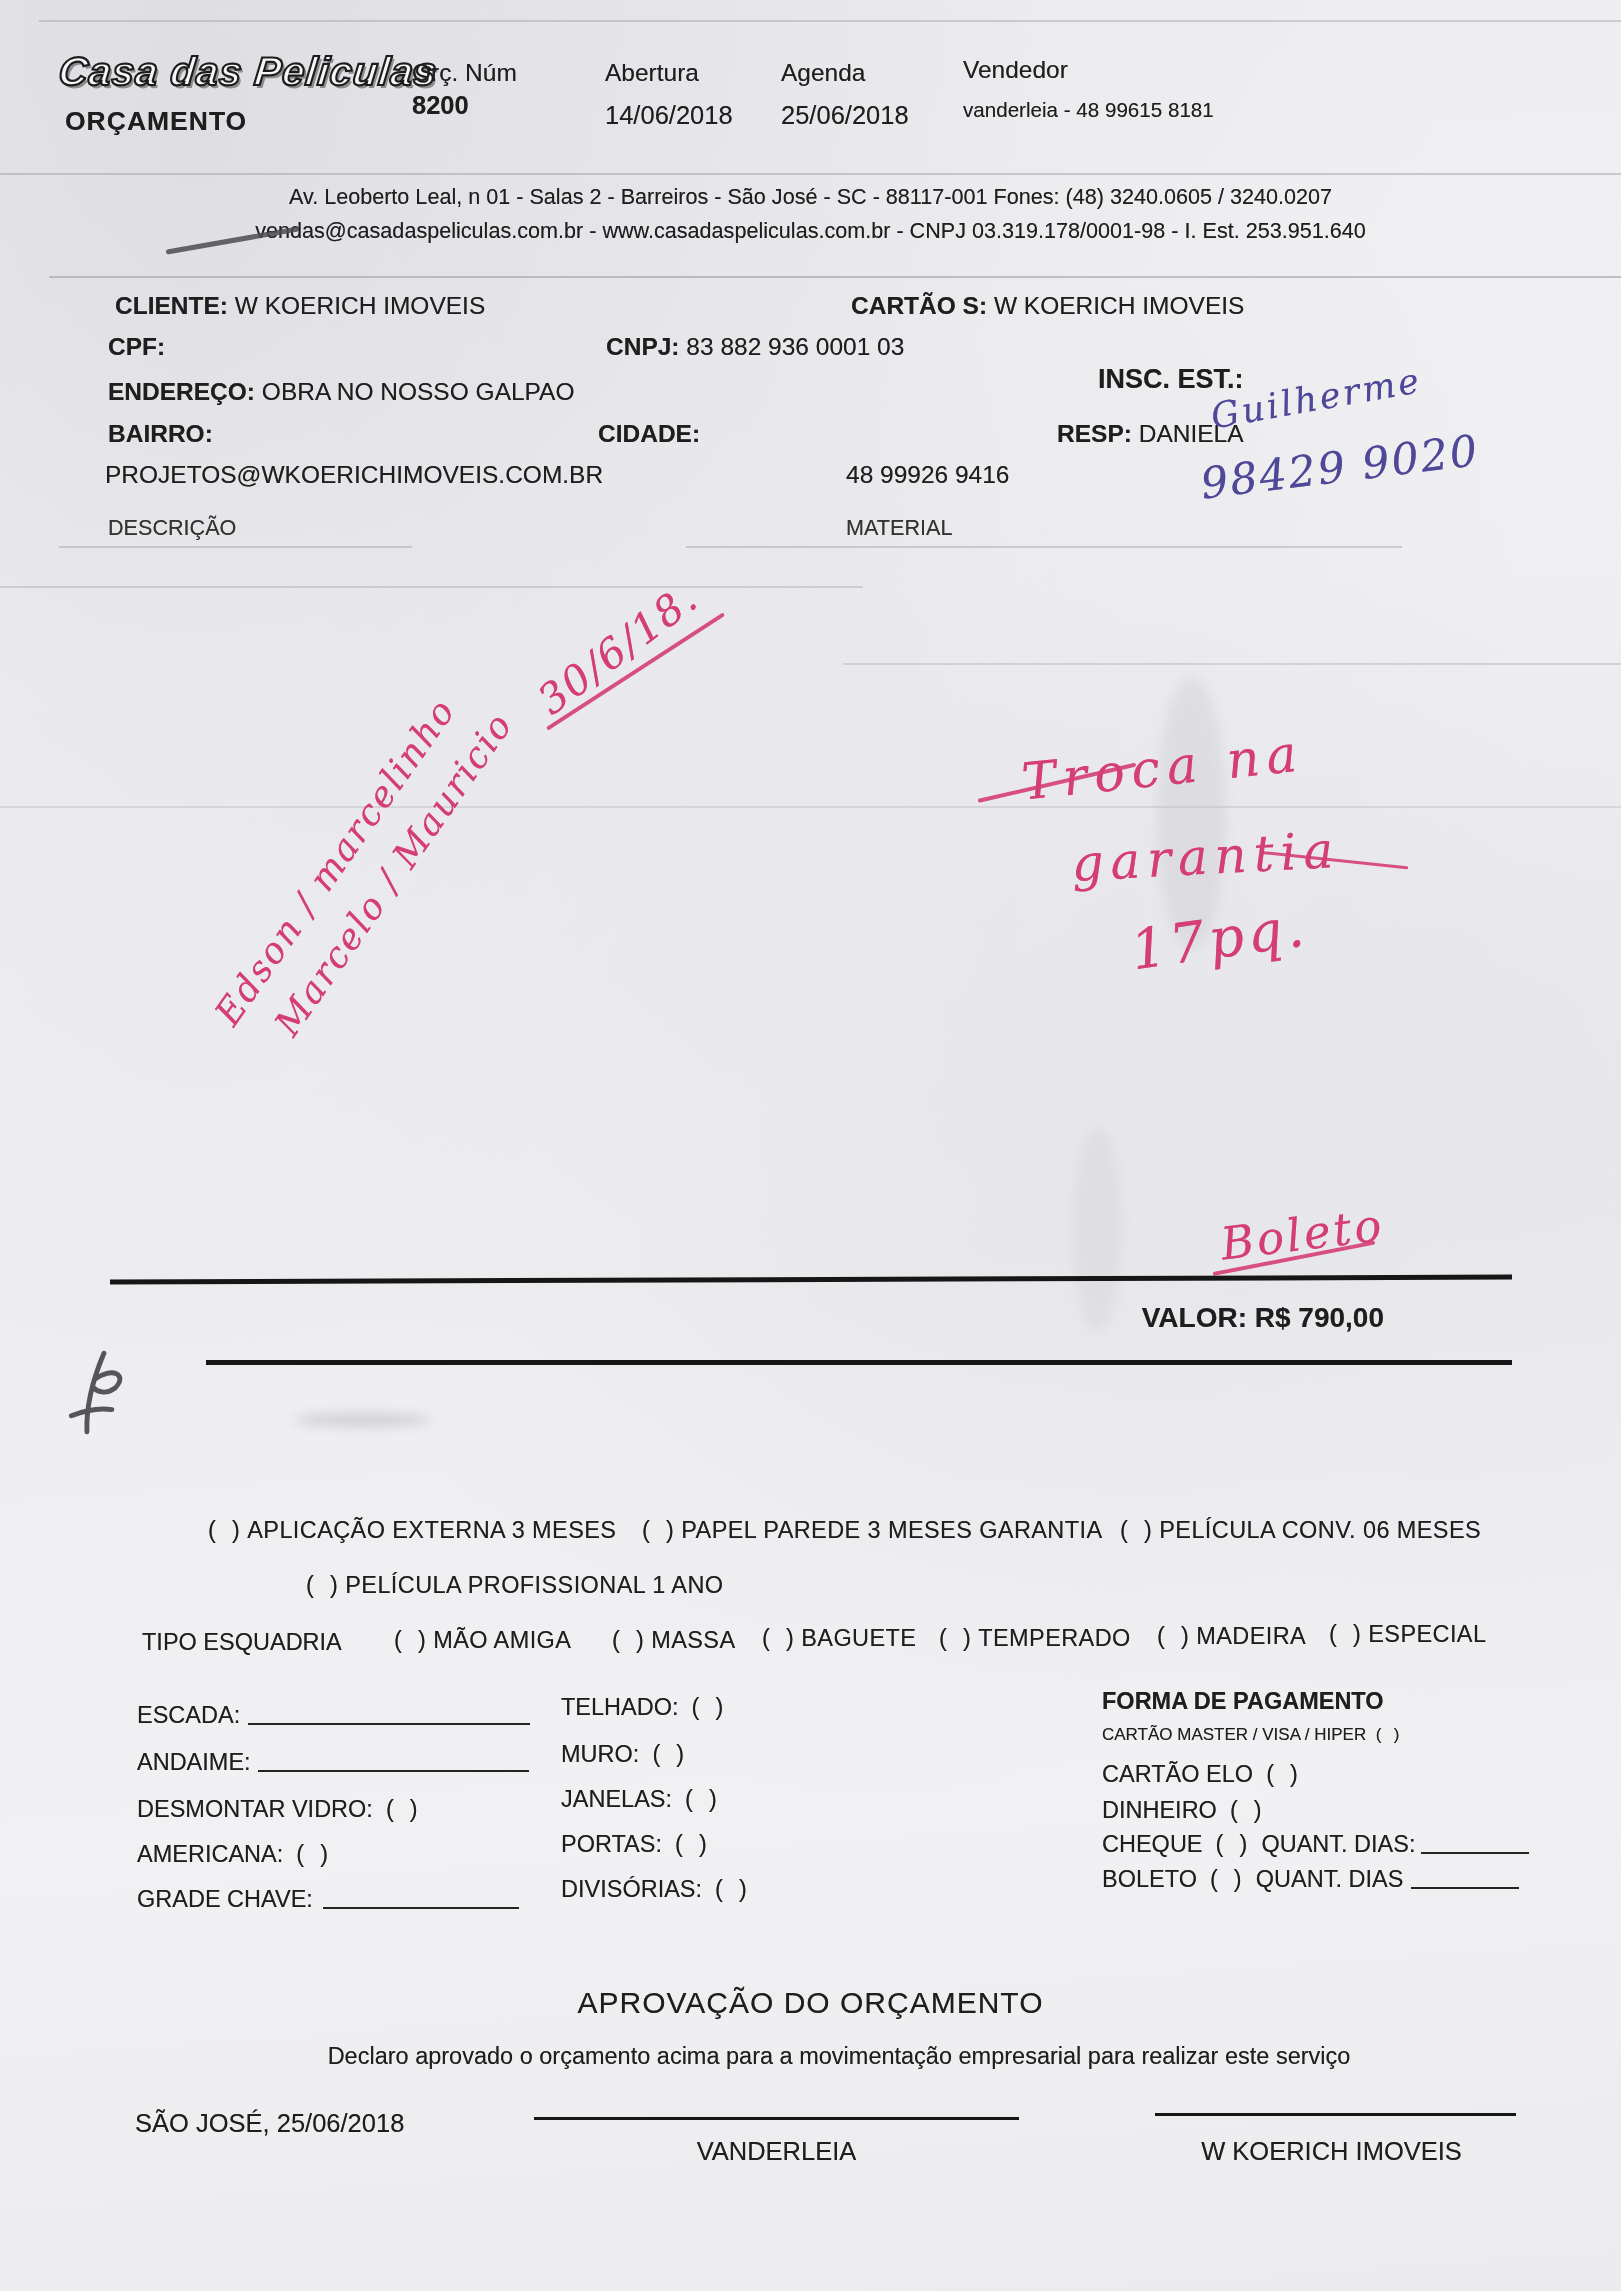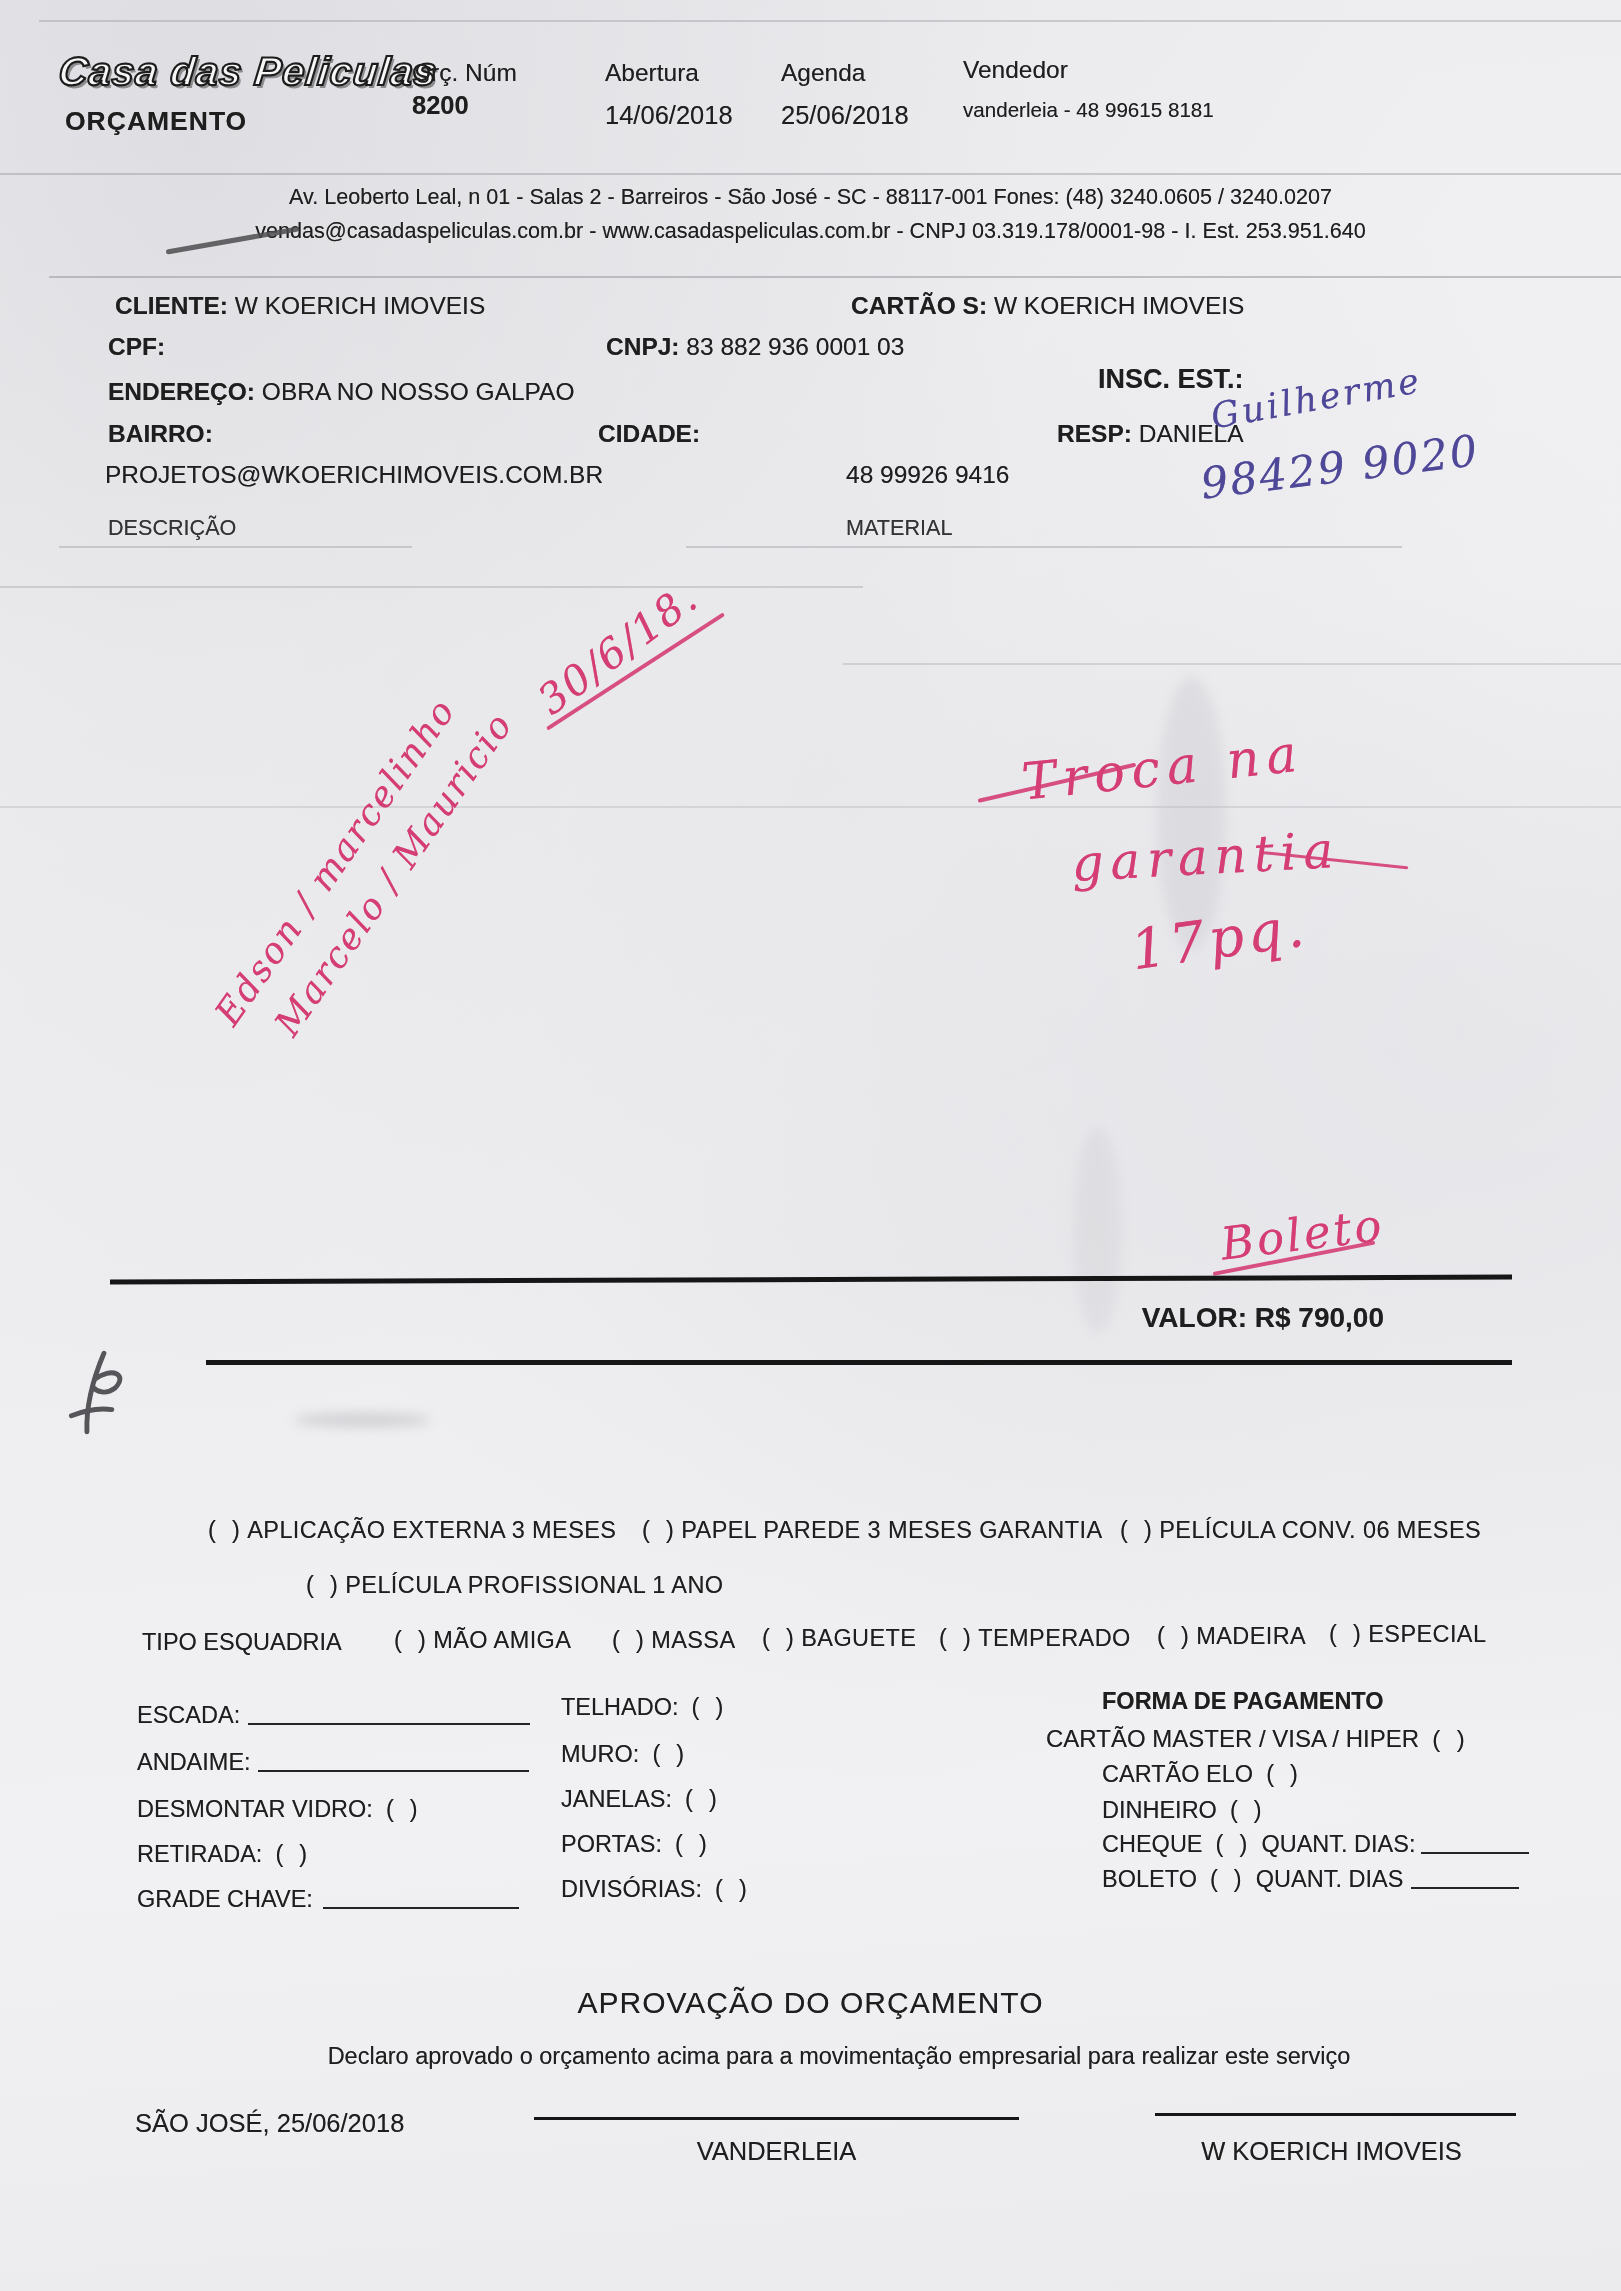--- a/index.html
+++ b/index.html
@@ -120,31 +120,31 @@
   <div class="t optrow" style="left:394px;top:1627px;font-size:23.5px;"><span class="paren">(  )</span> <span class="lbl">MÃO AMIGA</span></div>
   <div class="t optrow" style="left:612px;top:1627px;font-size:23.5px;"><span class="paren">(  )</span> <span class="lbl">MASSA</span></div>
   <div class="t optrow" style="left:762px;top:1625px;font-size:23.5px;"><span class="paren">(  )</span> <span class="lbl">BAGUETE</span></div>
   <div class="t optrow" style="left:939px;top:1625px;font-size:23.5px;"><span class="paren">(  )</span> <span class="lbl">TEMPERADO</span></div>
   <div class="t optrow" style="left:1157px;top:1623px;font-size:23.5px;"><span class="paren">(  )</span> <span class="lbl">MADEIRA</span></div>
   <div class="t optrow" style="left:1329px;top:1621px;font-size:23.5px;"><span class="paren">(  )</span> <span class="lbl">ESPECIAL</span></div>
 
   <div class="t" style="left:137px;top:1702px;font-size:23.5px;"><span>ESCADA:</span><span class="u" style="width:282px;margin-left:7.8px;"></span></div>
   <div class="t" style="left:137px;top:1749px;font-size:23.5px;"><span>ANDAIME:</span><span class="u" style="width:271px;margin-left:7.8px;"></span></div>
   <div class="t" style="left:137px;top:1796px;font-size:23.5px;"><span>DESMONTAR VIDRO:</span>&nbsp;&nbsp;<span class="paren">(  )</span></div>
-  <div class="t" style="left:137px;top:1841px;font-size:23.5px;"><span>RETIRADA:</span>&nbsp;&nbsp;<span class="paren">(  )</span></div>
+  <div class="t" style="left:137px;top:1841px;font-size:23.5px;"><span>AMERICANA:</span>&nbsp;&nbsp;<span class="paren">(  )</span></div>
   <div class="t" style="left:137px;top:1886px;font-size:23.5px;"><span>GRADE CHAVE:</span><span class="u" style="width:196px;margin-left:9.8px;"></span></div>
 
   <div class="t" style="left:561px;top:1694px;font-size:23.5px;"><span>TELHADO:</span>&nbsp;&nbsp;<span class="paren">(  )</span></div>
   <div class="t" style="left:561px;top:1741px;font-size:23.5px;"><span>MURO:</span>&nbsp;&nbsp;<span class="paren">(  )</span></div>
   <div class="t" style="left:561px;top:1786px;font-size:23.5px;"><span>JANELAS:</span>&nbsp;&nbsp;<span class="paren">(  )</span></div>
   <div class="t" style="left:561px;top:1831px;font-size:23.5px;"><span>PORTAS:</span>&nbsp;&nbsp;<span class="paren">(  )</span></div>
   <div class="t" style="left:561px;top:1876px;font-size:23.5px;"><span>DIVISÓRIAS:</span>&nbsp;&nbsp;<span class="paren">(  )</span></div>
 
   <div class="t b" style="left:1102px;top:1688px;font-size:23.5px;">FORMA DE PAGAMENTO</div>
-  <div class="t" style="left:1046px;top:1725px;font-size:24px;"><span>CARTÃO MASTER / VISA / HIPER</span>&nbsp;&nbsp;<span class="paren">(  )</span></div>
+  <div class="t" style="left:1102px;top:1725px;font-size:17px;"><span>CARTÃO MASTER / VISA / HIPER</span>&nbsp;&nbsp;<span class="paren">(  )</span></div>
   <div class="t" style="left:1102px;top:1761px;font-size:23.5px;"><span>CARTÃO ELO</span>&nbsp;&nbsp;<span class="paren">(  )</span></div>
   <div class="t" style="left:1102px;top:1797px;font-size:23.5px;"><span>DINHEIRO</span>&nbsp;&nbsp;<span class="paren">(  )</span></div>
   <div class="t" style="left:1102px;top:1831px;font-size:23.5px;"><span>CHEQUE</span>&nbsp;&nbsp;<span class="paren">(  )</span>&nbsp;&nbsp;<span>QUANT. DIAS:</span><span class="u" style="width:108px;margin-left:5.9px;"></span></div>
   <div class="t" style="left:1102px;top:1866px;font-size:23.5px;"><span>BOLETO</span>&nbsp;&nbsp;<span class="paren">(  )</span>&nbsp;&nbsp;<span>QUANT. DIAS</span><span class="u" style="width:108px;margin-left:7.8px;"></span></div>
 
   <div class="t center" style="left:26.5px;top:1986px;width:1568px;font-size:30px;letter-spacing:1px;">APROVAÇÃO DO ORÇAMENTO</div>
   <div class="t center" style="left:55px;top:2043px;width:1568px;font-size:23.5px;">Declaro aprovado o orçamento acima para a movimentação empresarial para realizar este serviço</div>
 
   <div class="t" style="left:135px;top:2109px;font-size:25.5px;">SÃO JOSÉ, 25/06/2018</div>
   <div class="rule" style="left:534px;top:2117px;width:485px;height:2.9px;"></div>

